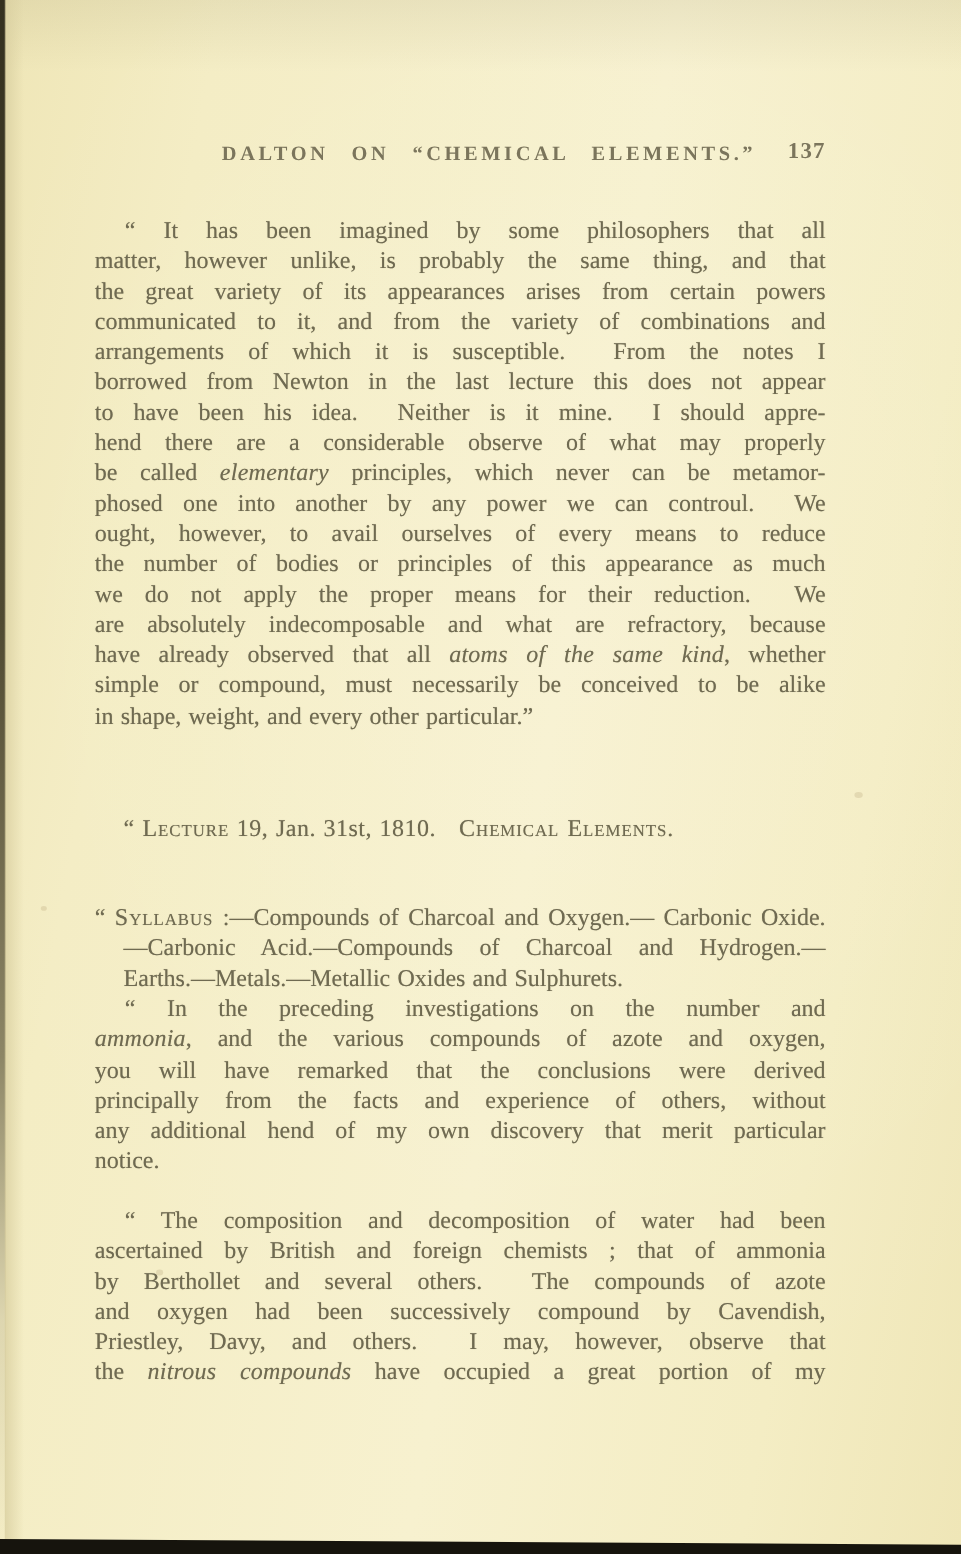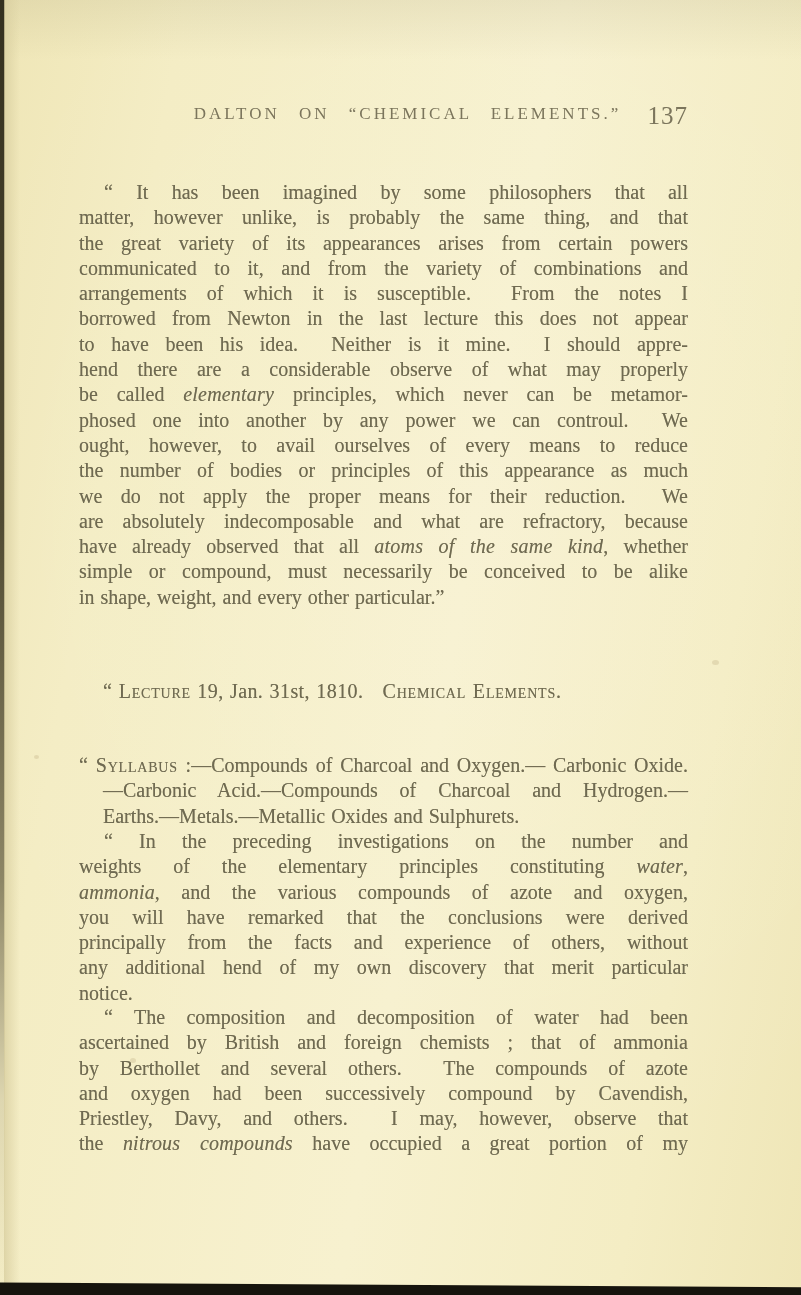--- a/index.html
+++ b/index.html
@@ -38,25 +38,25 @@
     background:var(--bottom-bar);
     clip-path:polygon(0 22%, 100% 52%, 100% 100%, 0 100%);}
   
   .speck{position:absolute;border-radius:50%;background:rgba(150,120,80,0.18);}
   .speck.s1{left:34px;top:755px;width:5px;height:4px;}
   .speck.s2{left:130px;top:1058px;width:6px;height:5px;}
   .speck.s3{left:712px;top:660px;width:7px;height:5px;}
 
   .leaf{position:absolute;left:79px;top:0;width:609px;height:100%;}
 
-  .running-header{position:absolute;top:104px;left:0;width:100%;height:24px;
-    color:var(--header-ink);font-size:17px;}
+  .running-header{position:absolute;top:118px;left:0;width:100%;height:24px;
+    color:var(--header-ink);font-size:17px;font-weight:bold;}
   .rh-title{position:absolute;left:50%;transform:translateX(-50%);margin-left:24px;
     letter-spacing:3px;word-spacing:12px;white-space:nowrap;}
-  .rh-num{position:absolute;right:0;top:-2px;font-size:25px;letter-spacing:1px;}
+  .rh-num{position:absolute;right:0;top:-2px;font-size:19px;letter-spacing:1px;}
 
   .para{position:absolute;left:0;width:100%;font-size:20px;line-height:25.3px;
     text-shadow:0 0 .6px rgba(111,106,81,.55);}
   .line{white-space:pre-wrap;text-align:justify;text-align-last:justify;word-spacing:1px;}
   .line.last{text-align-last:left;}
   #p1{top:180px} #lecture{top:679px} #syllabus{top:721px} #p3{top:829px} #p4{top:1005px}
   #p1 .line:first-child, #p3 .line:first-child, #p4 .line:first-child{text-indent:25px;}
   #lecture .line{text-indent:24px;letter-spacing:.4px;}
   #syllabus{padding-left:24px;width:585px;margin-top:32px;}
   #syllabus .line:first-child{text-indent:-24px;}
@@ -102,21 +102,20 @@
         <div class="para" id="lecture">
           <div class="line last">“ <span class="sc">Lecture</span> 19, Jan. 31st, 1810.   <span class="sc">Chemical Elements.</span></div>
         </div>
         <div class="para" id="syllabus">
           <div class="line">“ <span class="sc">Syllabus</span> :—Compounds of Charcoal and Oxygen.— Carbonic Oxide.</div>
           <div class="line">—Carbonic Acid.—Compounds of Charcoal and Hydrogen.—</div>
           <div class="line last">Earths.—Metals.—Metallic Oxides and Sulphurets.</div>
         </div>
         <div class="para" id="p3">
           <div class="line">“ In the preceding investigations on the number and</div>
-          <div class="line">weights of the elementary principles constituting <i>water</i>,</div>
           <div class="line"><i>ammonia</i>, and the various compounds of azote and oxygen,</div>
           <div class="line">you will have remarked that the conclusions were derived</div>
           <div class="line">principally from the facts and experience of others, without</div>
           <div class="line">any additional hend of my own discovery that merit particular</div>
           <div class="line last">notice.</div>
         </div>
         <div class="para" id="p4">
           <div class="line">“ The composition and decomposition of water had been</div>
           <div class="line">ascertained by British and foreign chemists ; that of ammonia</div>
           <div class="line">by Berthollet and several others.  The compounds of azote</div>

